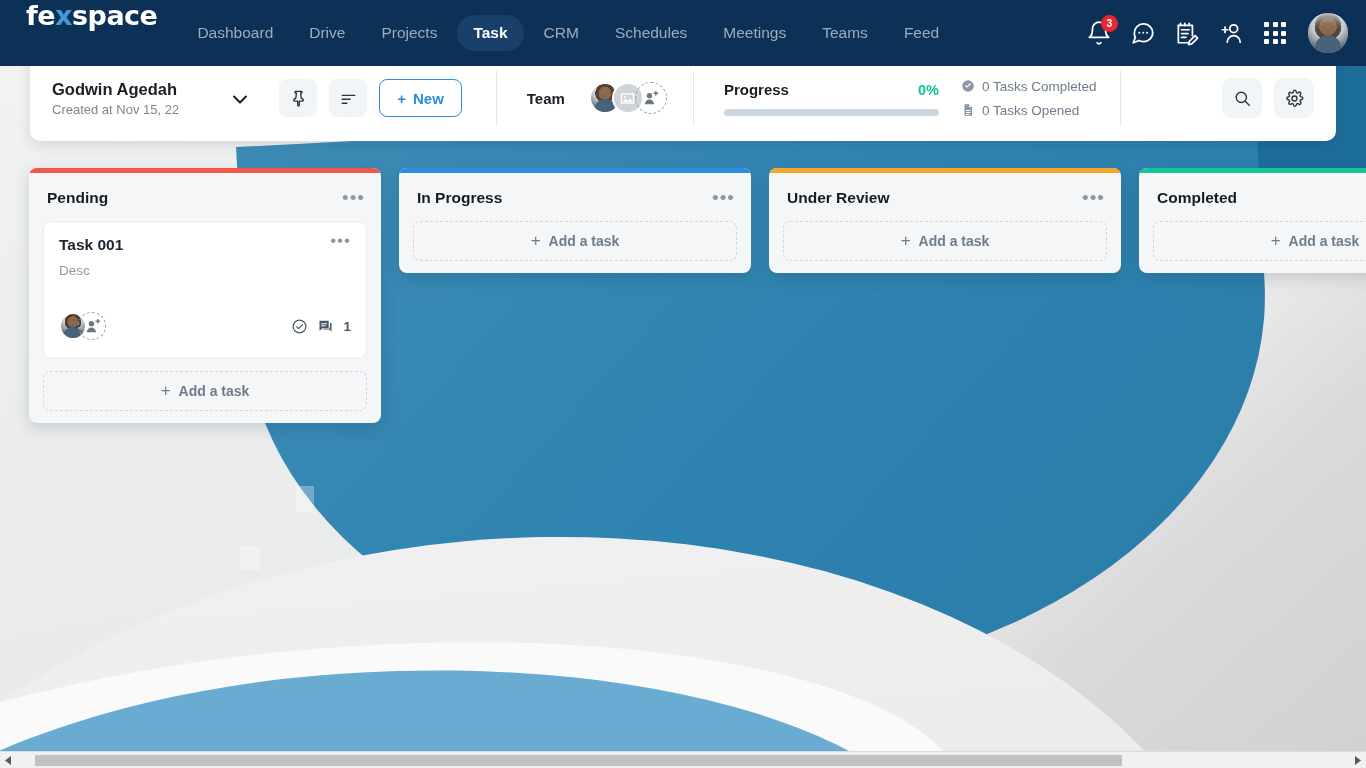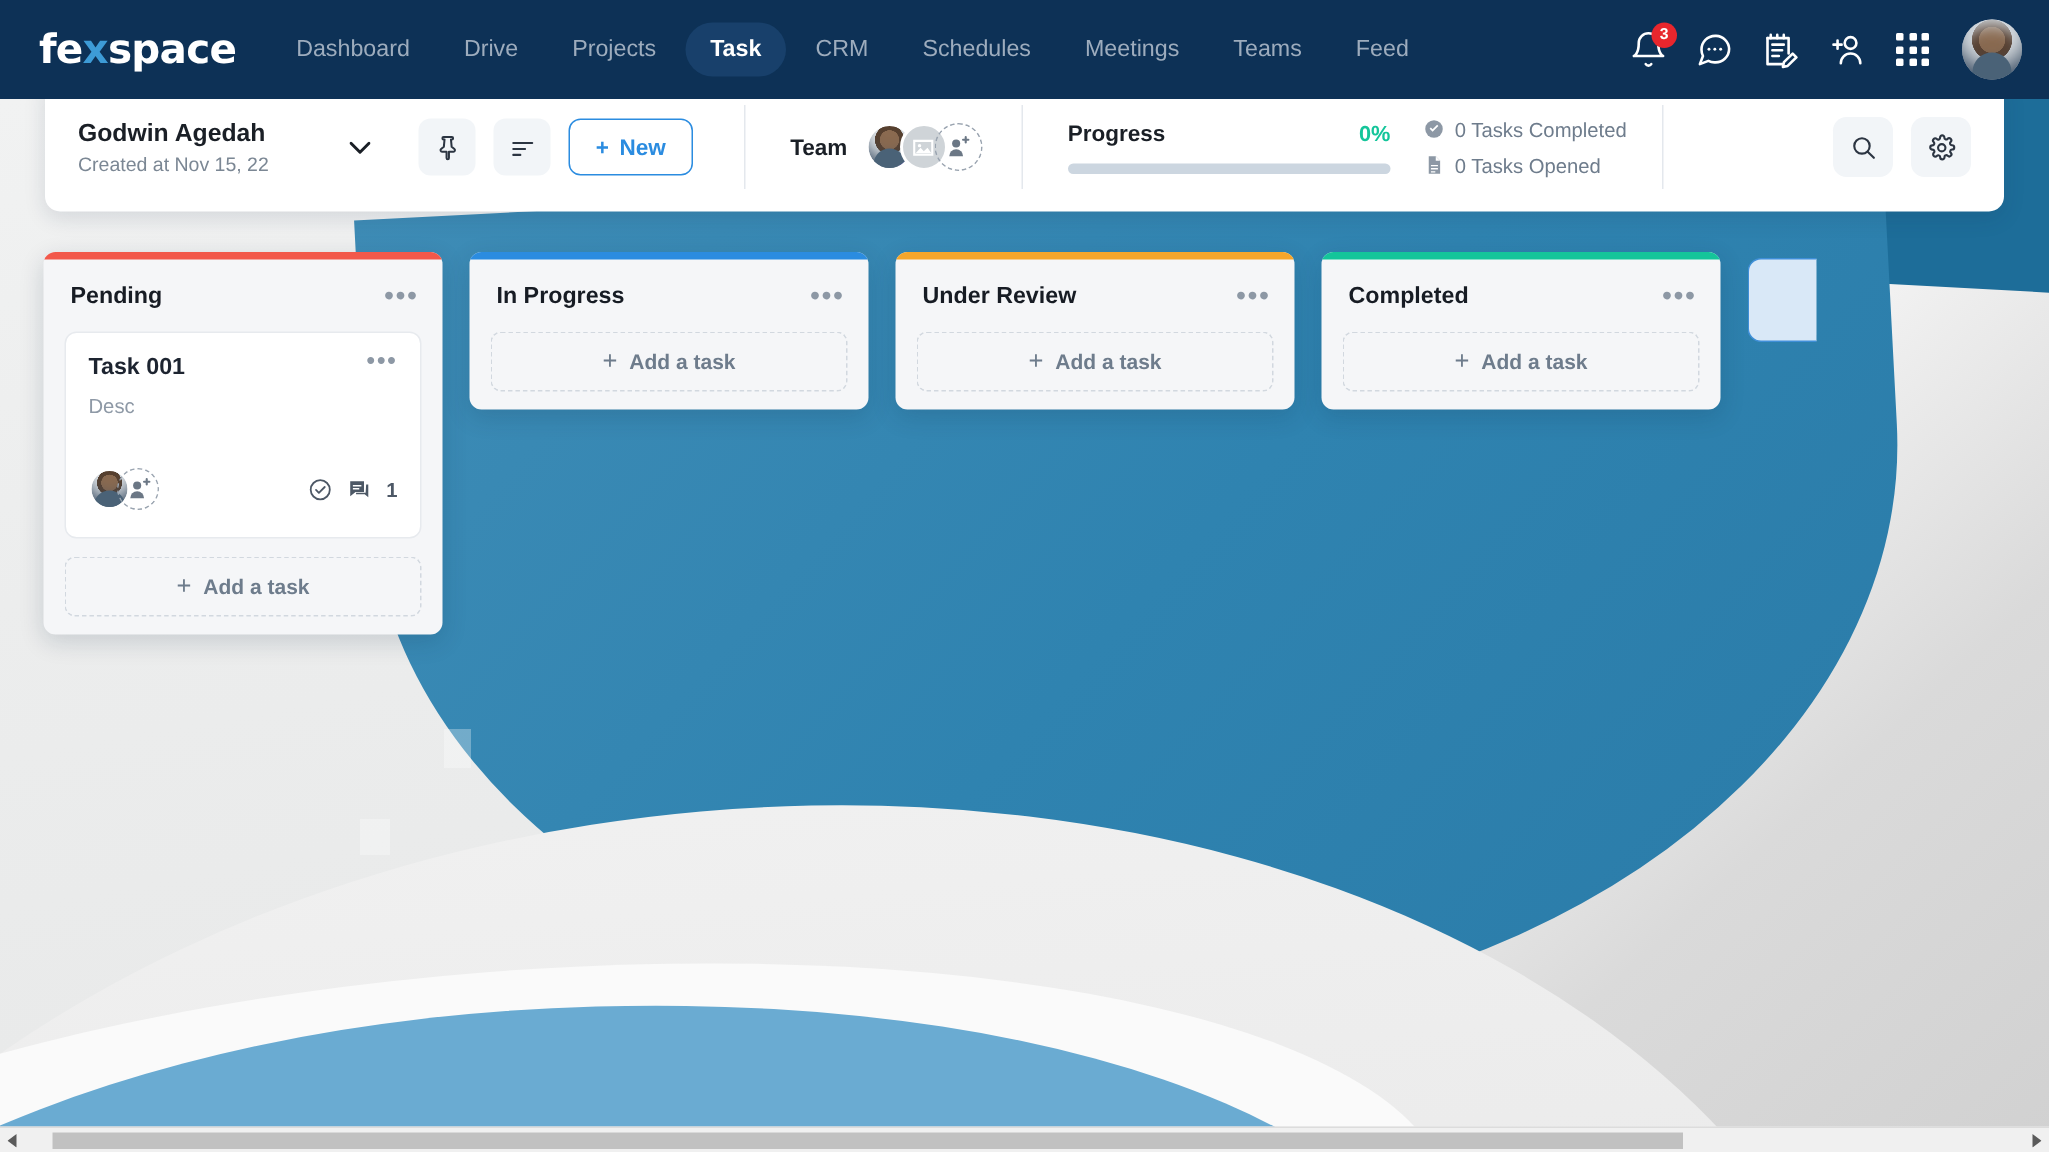--- a/index.html
+++ b/index.html
@@ -57,21 +57,21 @@
     border-radius: 50% 50% 0 0 / 100% 100% 0 0;
     transform: rotate(-4.5deg);
   }
   
   .bg-rect { position:absolute; background: rgba(255,255,255,0.30); }
 
   
   #topbar {
     position: absolute; top: 0; left: 0; right: 0; height: 66px;
     background: #0d3156;
-    display: flex; align-items: center;
+    display: flex; 
     padding: 0 18px 0 26px;
     z-index: 40;
   }
   #logo {
     font-size: 27px; font-weight: 700; letter-spacing: -0.5px;
     color: #ffffff; user-select: none; margin-right: 24px;
     font-family: "DejaVu Sans", sans-serif;
   }
   #logo .x { color: #3d9bd6; }
   nav { display: flex; align-items: center; gap: 4px; }
@@ -127,21 +127,21 @@
     display: flex; align-items: center; justify-content: center; cursor: pointer;
   }
   .tool-btn svg { width: 19px; height: 19px; stroke: #2c3542; fill: none; stroke-width: 1.7;
                   stroke-linecap: round; stroke-linejoin: round; }
   #new-btn {
     height: 38px; padding: 0 17px; border: 1.4px solid #2b8ce0; border-radius: 8px;
     color: #2b8ce0; font-size: 15px; font-weight: 600; background: #fff;
     display: flex; align-items: center; gap: 7px; cursor: pointer;
   }
   .vdiv { width: 1px; height: 56px; background: #e4e8ed; }
-  #team-block { display: flex; align-items: center; gap: 12px; }
+  #team-block { display: flex; align-items: center; gap: 24px; }
   #team-label { font-size: 15px; font-weight: 700; color: #1a1f26; }
   .avatar-stack { display: flex; align-items: center; }
   .av {
     width: 32px; height: 32px; border-radius: 50%; border: 2px solid #fff;
     margin-left: -9px; position: relative; flex: none;
   }
   .av:first-child { margin-left: 0; }
   .av-photo {
     background: radial-gradient(circle at 50% 33%, #8a6a50 0 27%, #57402f 28% 41%, #dfe3e6 42% 100%);
     box-shadow: inset 0 -10px 11px -5px #3a4d63;
@@ -180,21 +180,21 @@
   .sq-btn svg { width: 19px; height: 19px; stroke: #2c3542; fill: none; stroke-width: 1.8;
                 stroke-linecap: round; stroke-linejoin: round; }
 
   
   #board {
     position: absolute; top: 168px; left: 0; right: 0; bottom: 24px;
     display: flex; align-items: flex-start; gap: 18px;
     padding: 0 0 0 29px; z-index: 20;
   }
   .column {
-    width: 266px; flex: none; background: #f5f6f8; border-radius: 8px;
+    width: 352px; flex: none; background: #f5f6f8; border-radius: 8px;
     box-shadow: 0 5px 16px rgba(15,35,60,0.16);
     padding: 0 0 12px 0; position: relative; overflow: hidden;
   }
   .col-bar { height: 5px; width: 100%; }
   .col-head {
     display: flex; align-items: center; justify-content: space-between;
     padding: 16px 16px 14px 18px;
   }
   .col-title { font-size: 15.5px; font-weight: 700; color: #171c24; }
   .dots { color: #8d98a5; font-size: 19px; letter-spacing: 1px; line-height: 10px; cursor: pointer; }

